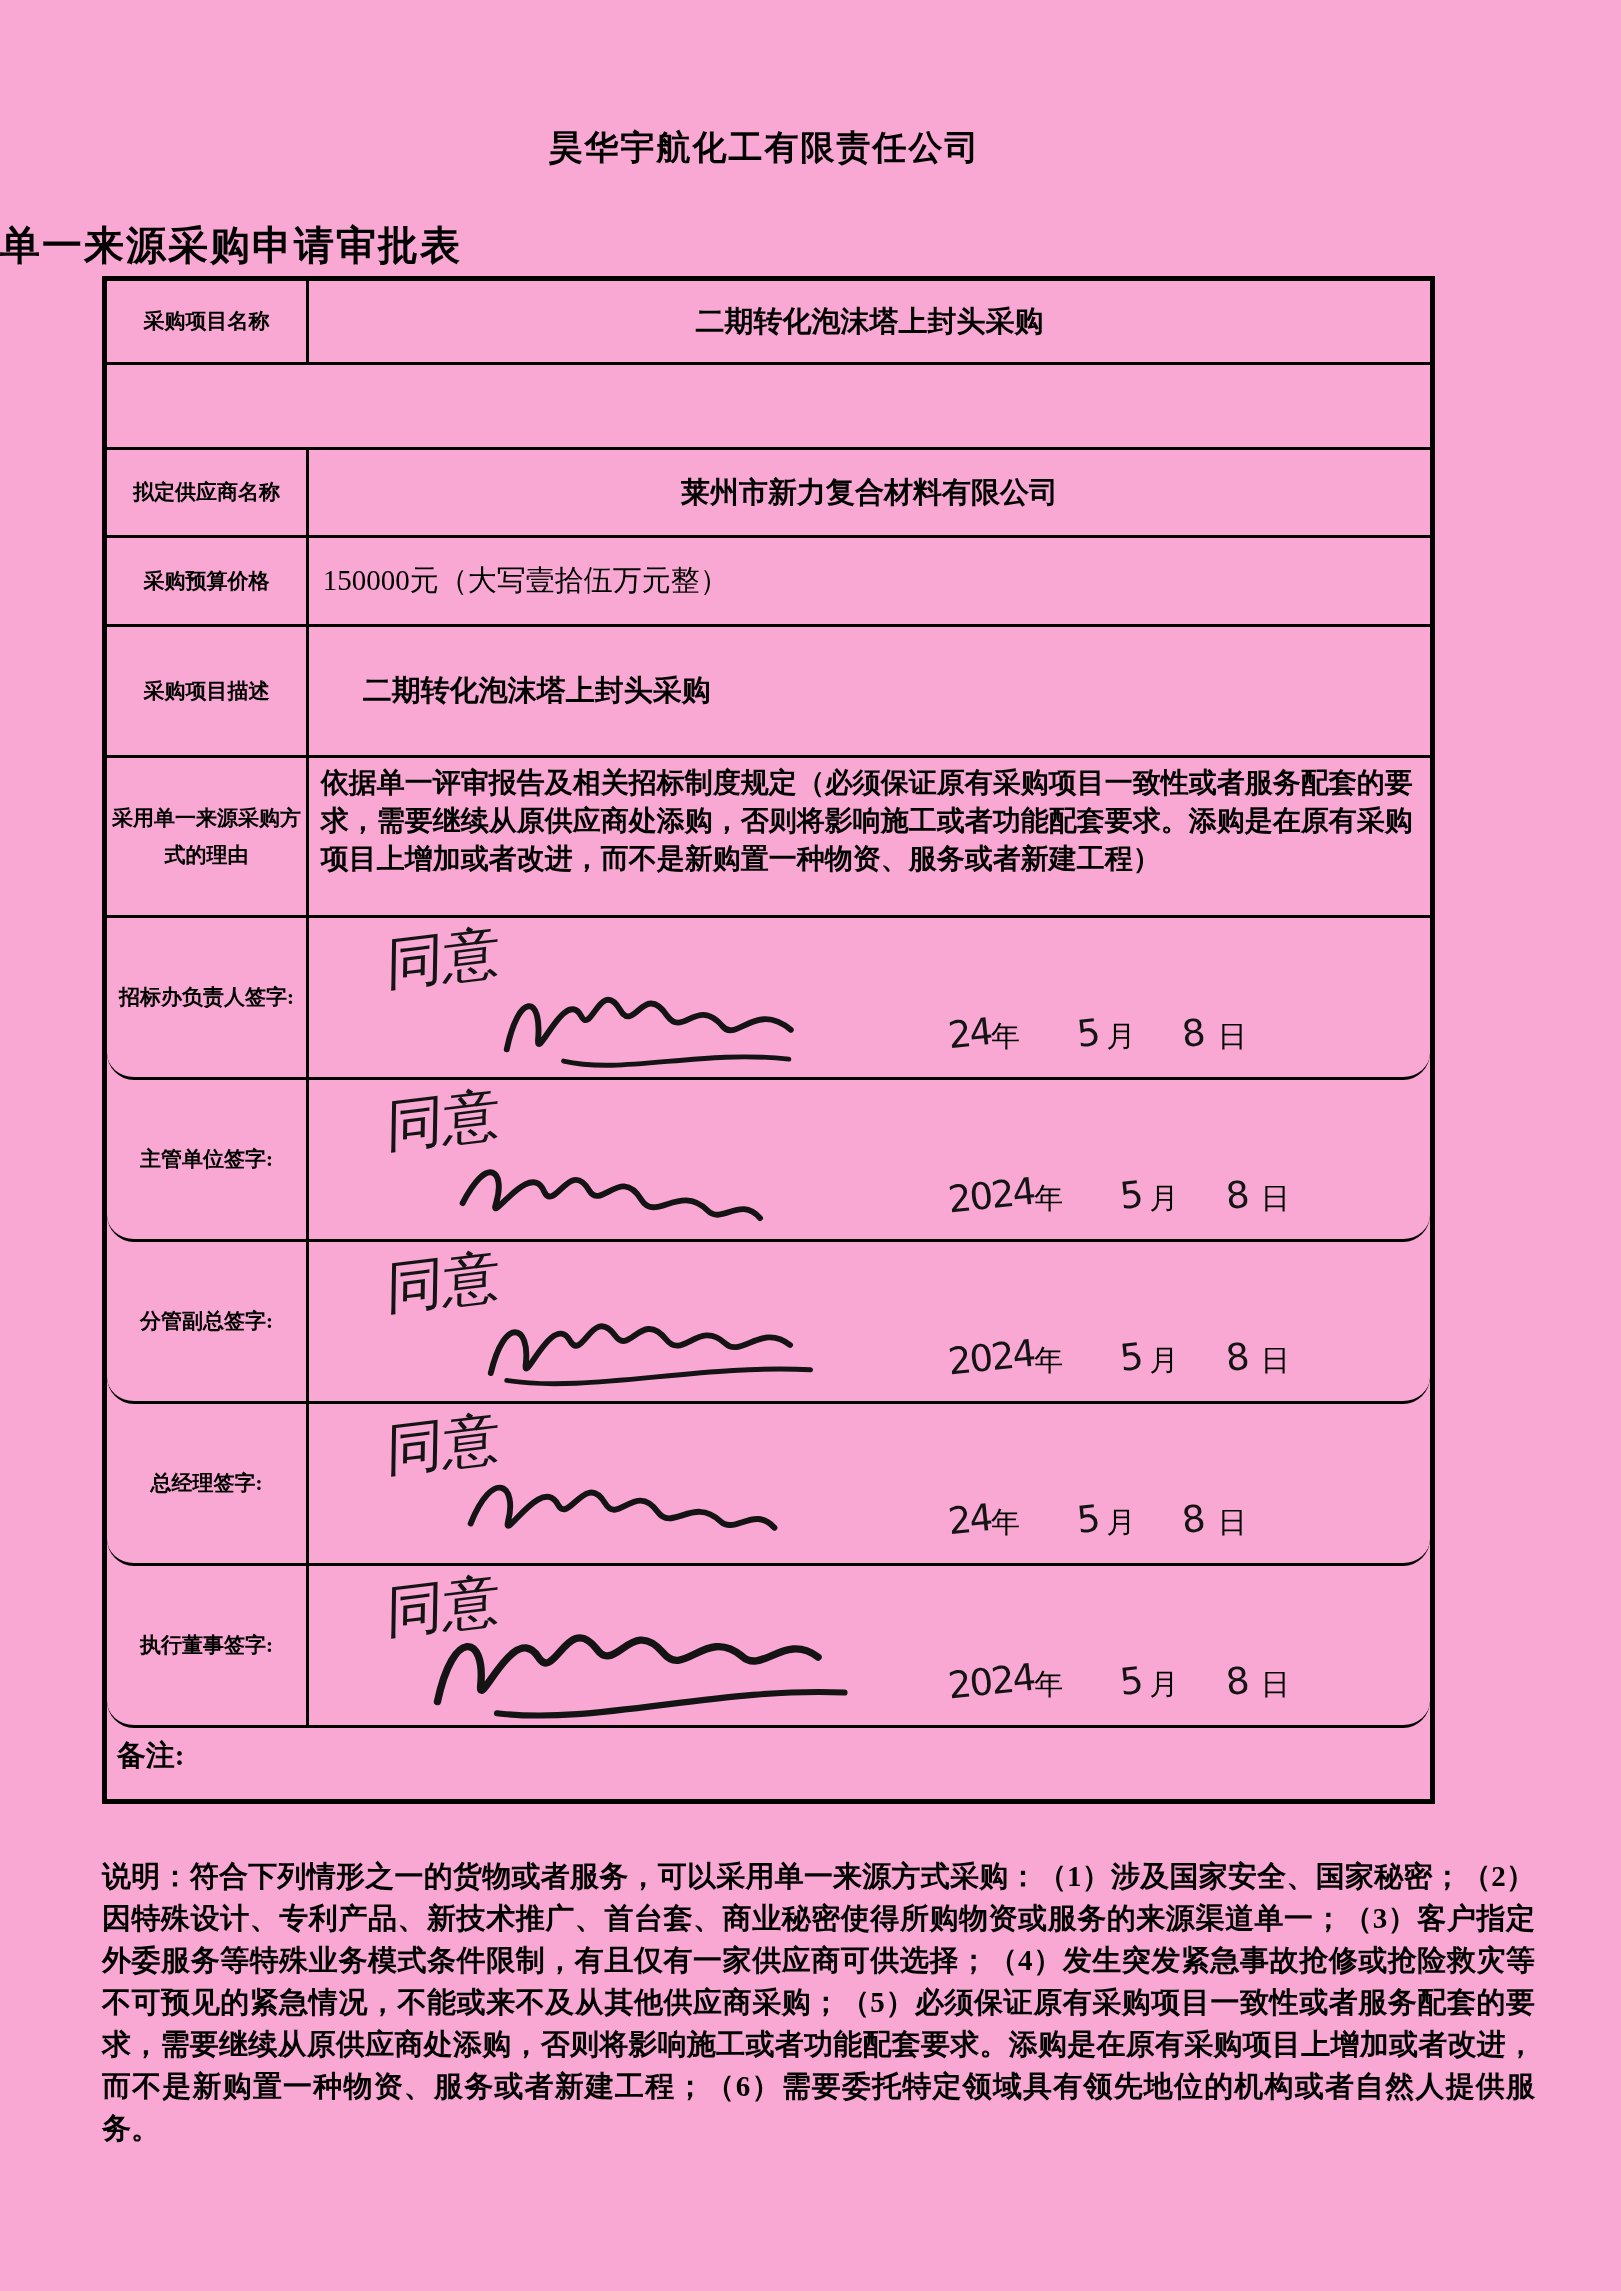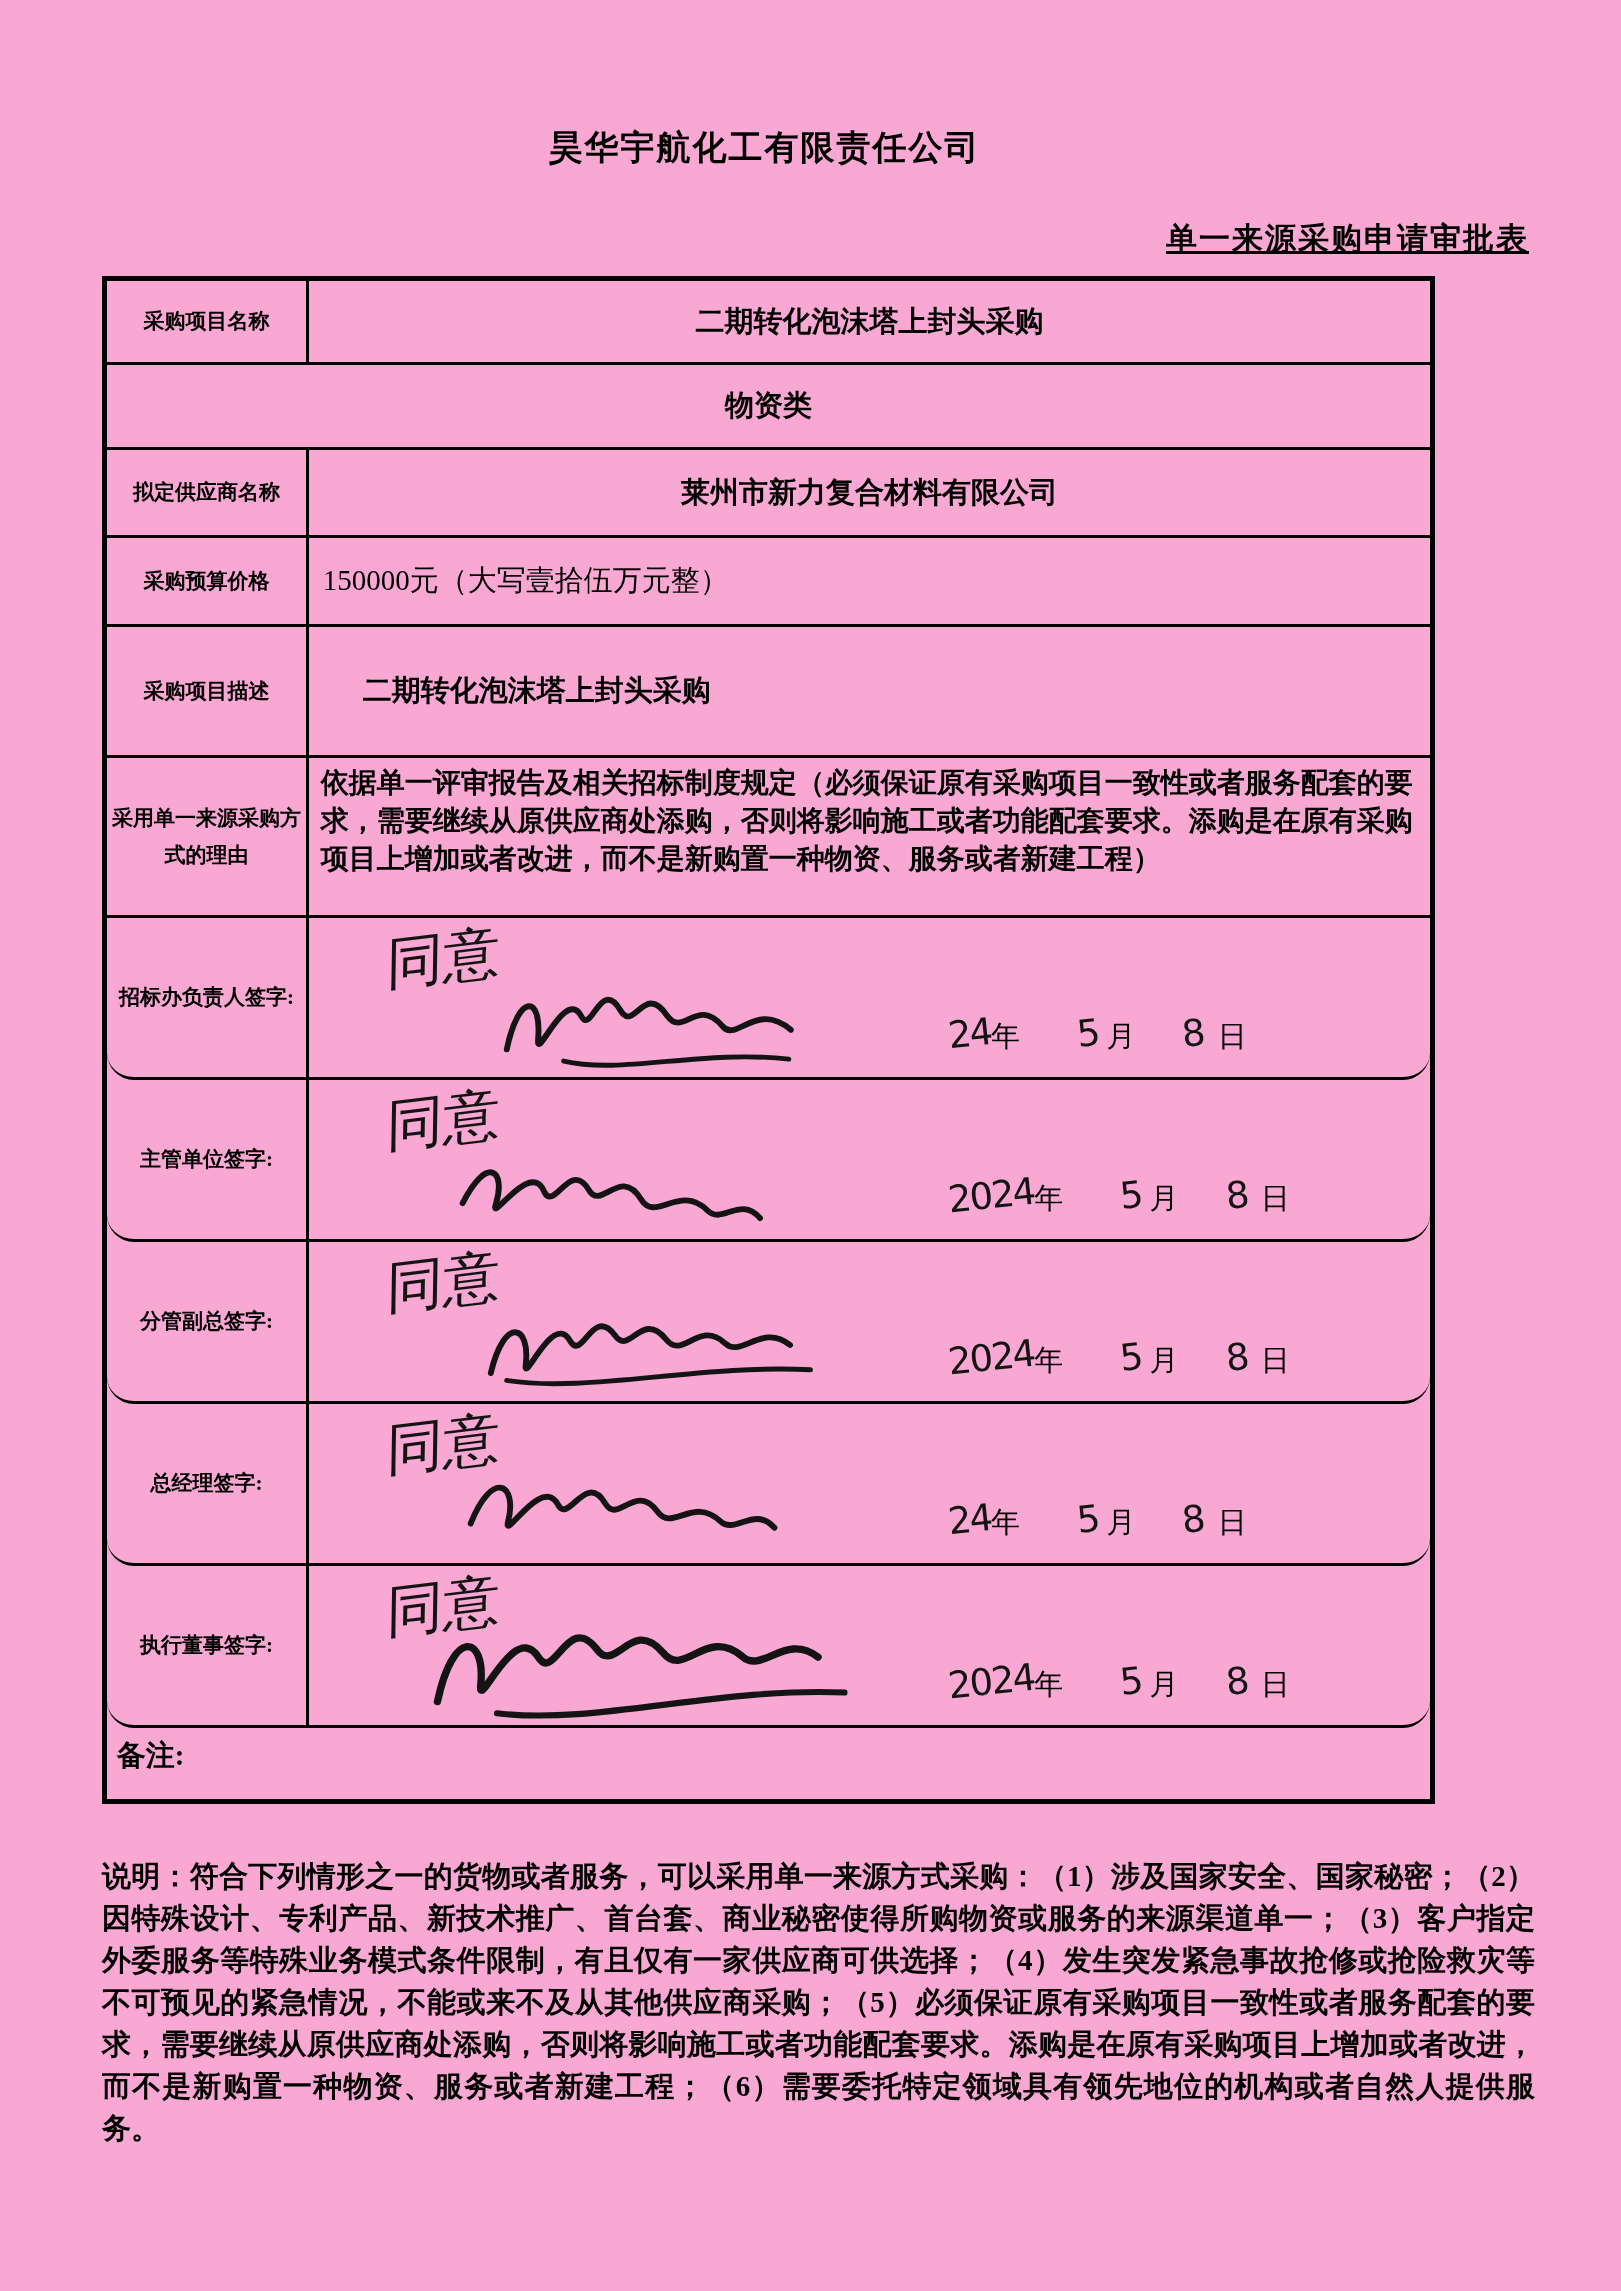--- a/index.html
+++ b/index.html
@@ -9,21 +9,21 @@
     background:#f9a8d4;
     font-family:"Liberation Serif", serif;
     color:#000;
   }
   .title{
     position:absolute;top:125px;left:0;width:1529px;
     text-align:center;font-size:34px;font-weight:700;letter-spacing:2px;
   }
   .subtitle{
     position:absolute;top:218px;left:0;width:1529px;
-    text-align:right;font-size:31px;font-weight:700;letter-spacing:2px;text-decoration:underline;
+    text-align:left;font-size:40px;font-weight:700;letter-spacing:2px;
   }
   .form{
     position:absolute;left:102px;top:276px;width:1333px;
     border:5.9px solid #000;box-sizing:border-box;
   }
   .row{display:flex;border-bottom:3.9px solid #000;box-sizing:border-box;}
   .row:last-child{border-bottom:none;}
   .cell{box-sizing:border-box;}
   .label{
     width:202px;flex:0 0 202px;
@@ -95,21 +95,20 @@
   <div class="subtitle">单一来源采购申请审批表</div>
 
   <div class="form">
 
     <div class="row h-r1">
       <div class="cell label">采购项目名称</div>
       <div class="cell value v-center bold">二期转化泡沫塔上封头采购</div>
     </div>
 
     <div class="row h-r2">
-      <div class="cell value v-center bold">物资类</div>
     </div>
 
     <div class="row h-r3">
       <div class="cell label">拟定供应商名称</div>
       <div class="cell value v-center bold">莱州市新力复合材料有限公司</div>
     </div>
 
     <div class="row h-r4">
       <div class="cell label">采购预算价格</div>
       <div class="cell value v-left">150000元（大写壹拾伍万元整）</div>

